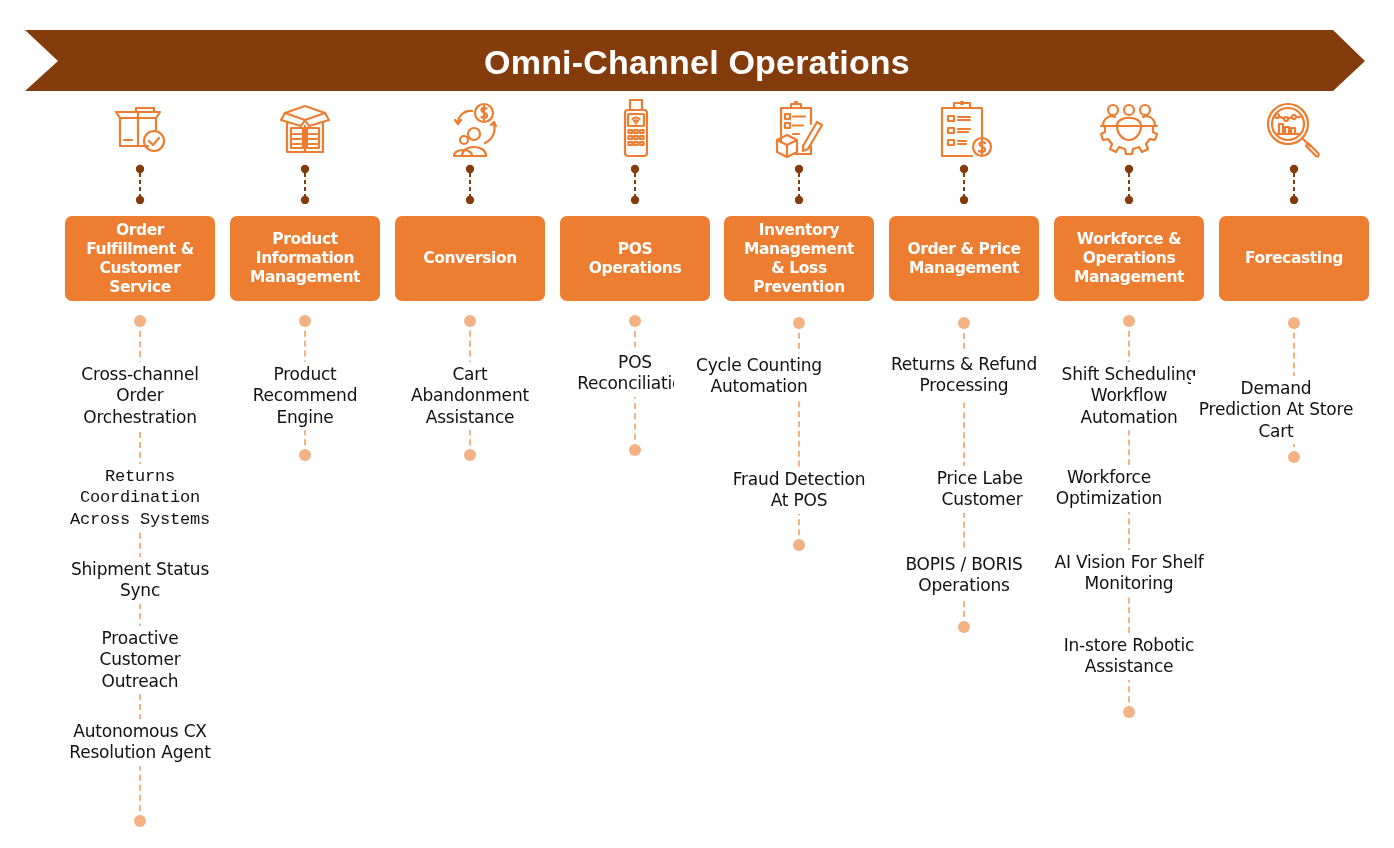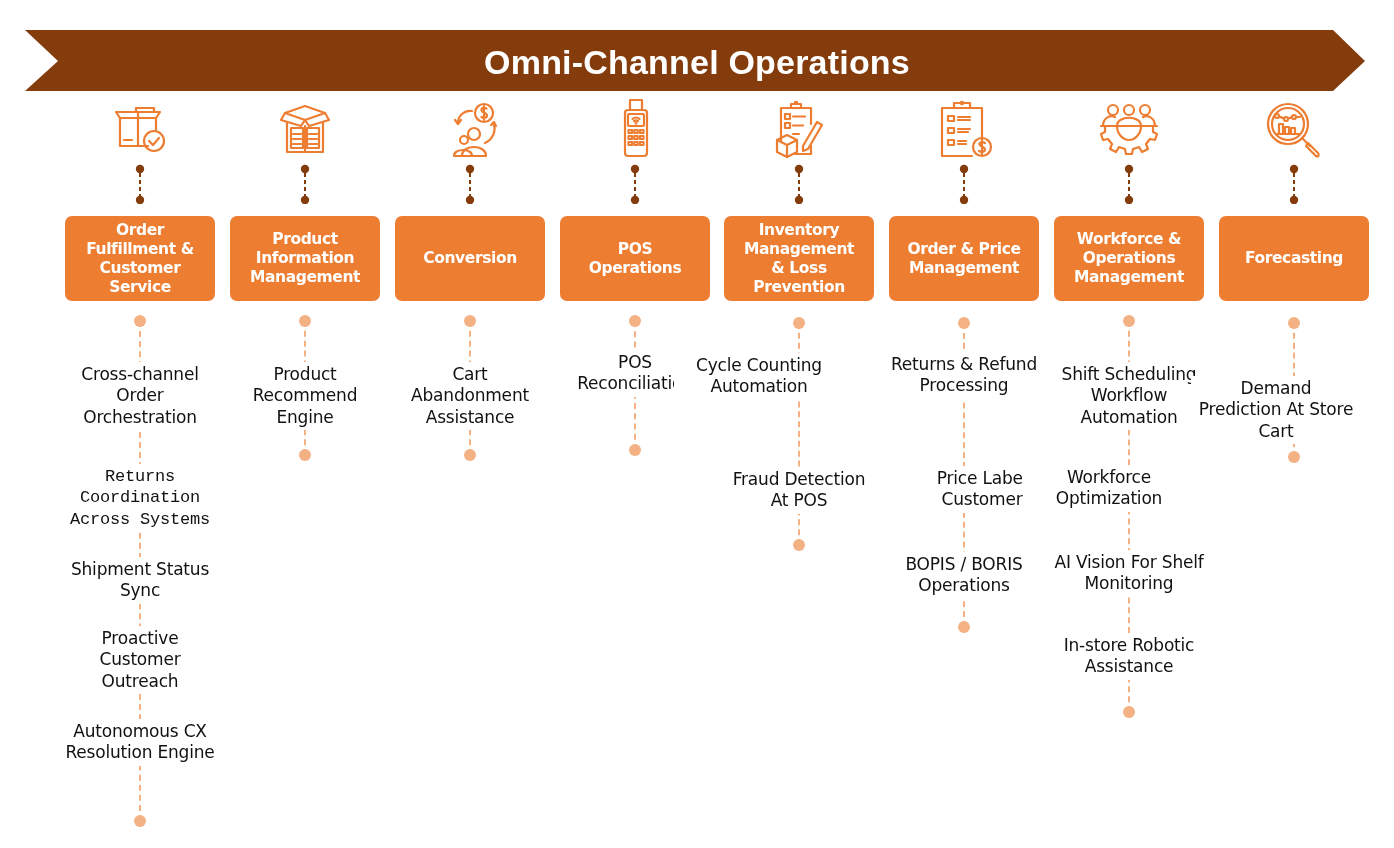--- a/index.html
+++ b/index.html
@@ -275,21 +275,21 @@
       <div>Shipment Status</div>
       <div>Sync</div>
     </div>
     <div class="item" style="left: 55px; top: 625.75px;">
       <div>Proactive</div>
       <div>Customer</div>
       <div>Outreach</div>
     </div>
     <div class="item" style="left: 55px; top: 718.5px;">
       <div>Autonomous CX</div>
-      <div>Resolution Engine</div>
+      <div>Resolution Agent</div>
     </div>
     <div class="col-line" style="left: 304px; top: 321px; height: 134px; border-left-color: rgb(244, 177, 131);"></div>
     <div class="dot" style="left: 299px; top: 315px; background: rgb(244, 177, 131);"></div>
     <div class="dot" style="left: 299px; top: 449px; background: rgb(244, 177, 131);"></div>
     <div class="item" style="left: 220px; top: 361.75px;">
       <div>Product</div>
       <div>Recommend</div>
       <div>Engine</div>
     </div>
     <div class="col-line" style="left: 469px; top: 321px; height: 134px; border-left-color: rgb(244, 177, 131);"></div>

